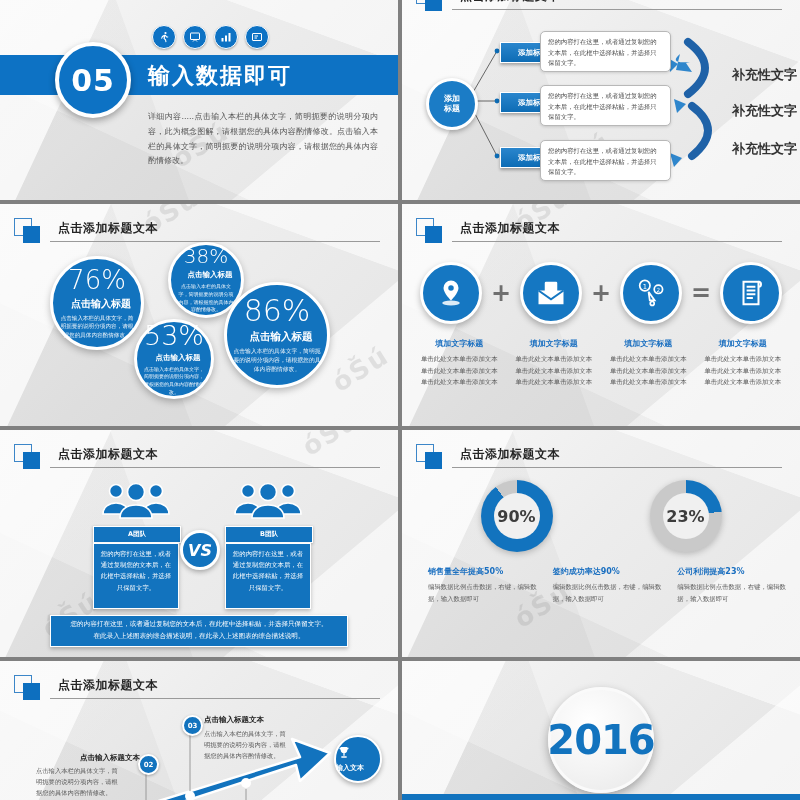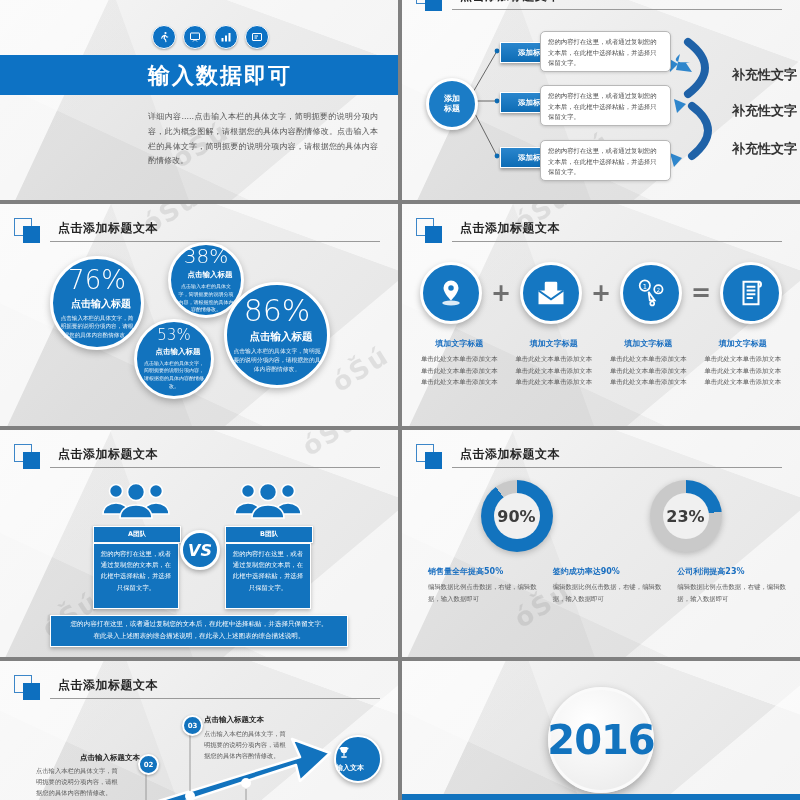--- a/index.html
+++ b/index.html
@@ -167,20 +167,23 @@
       <div class="mini-ic">
         <svg width="12" height="12" viewBox="0 0 24 24" fill="none" stroke="#fff" stroke-width="2">
             <rect x="3" y="5" width="18" height="14" rx="1"></rect>
             <path d="M7 10h7M7 14h5"></path>
           </svg>
       </div>
     </div>
 
     <div class="band"></div>
 
+    <div class="bigcircle">
+      <span>05</span>
+    </div>
 
     <div class="maintitle">输入数据即可</div>
     <div class="para">详细内容.....点击输入本栏的具体文字，简明扼要的说明分项内容，此为概念图解，请根据您的具体内容酌情修改。点击输入本栏的具体文字，简明扼要的说明分项内容，请根据您的具体内容酌情修改。</div>
   </div>
 
   <div class="slide" id="s2">
     <div class="wm" style="left:150px;top:140px;">óŠú</div>
 
     <div class="hdr" style="top:-14px;">
       <div class="sq-out"></div>
@@ -252,21 +255,21 @@
       <div class="bd" style="font-size:5.6px;">点击输入本栏的具体文字，简明扼要的说明分项内容，请根据您的具体内容酌情修改。</div>
     </div>
 
     <div class="bub" style="left:168px;top:38px;width:76px;height:76px;">
       <div class="pct" style="font-size:20px;">38%</div>
       <div class="bt" style="font-size:7.5px;">点击输入标题</div>
       <div class="bd" style="font-size:5px;">点击输入本栏的具体文字，简明扼要的说明分项内容，请根据您的具体内容酌情修改。</div>
     </div>
 
     <div class="bub" style="left:134px;top:115px;width:80px;height:80px;">
-      <div class="pct" style="font-size:15px;">53%</div>
+      <div class="pct" style="font-size:27px;">53%</div>
       <div class="bt" style="font-size:7.5px;">点击输入标题</div>
       <div class="bd" style="font-size:5px;">点击输入本栏的具体文字，简明扼要的说明分项内容，请根据您的具体内容酌情修改。</div>
     </div>
 
     <div class="bub" style="left:224px;top:78px;width:106px;height:106px;">
       <div class="pct" style="font-size:30px;">86%</div>
       <div class="bt" style="font-size:10.5px;">点击输入标题</div>
       <div class="bd" style="font-size:5.8px;">点击输入本栏的具体文字，简明扼要的说明分项内容，请根据您的具体内容酌情修改。</div>
     </div>
   </div>

